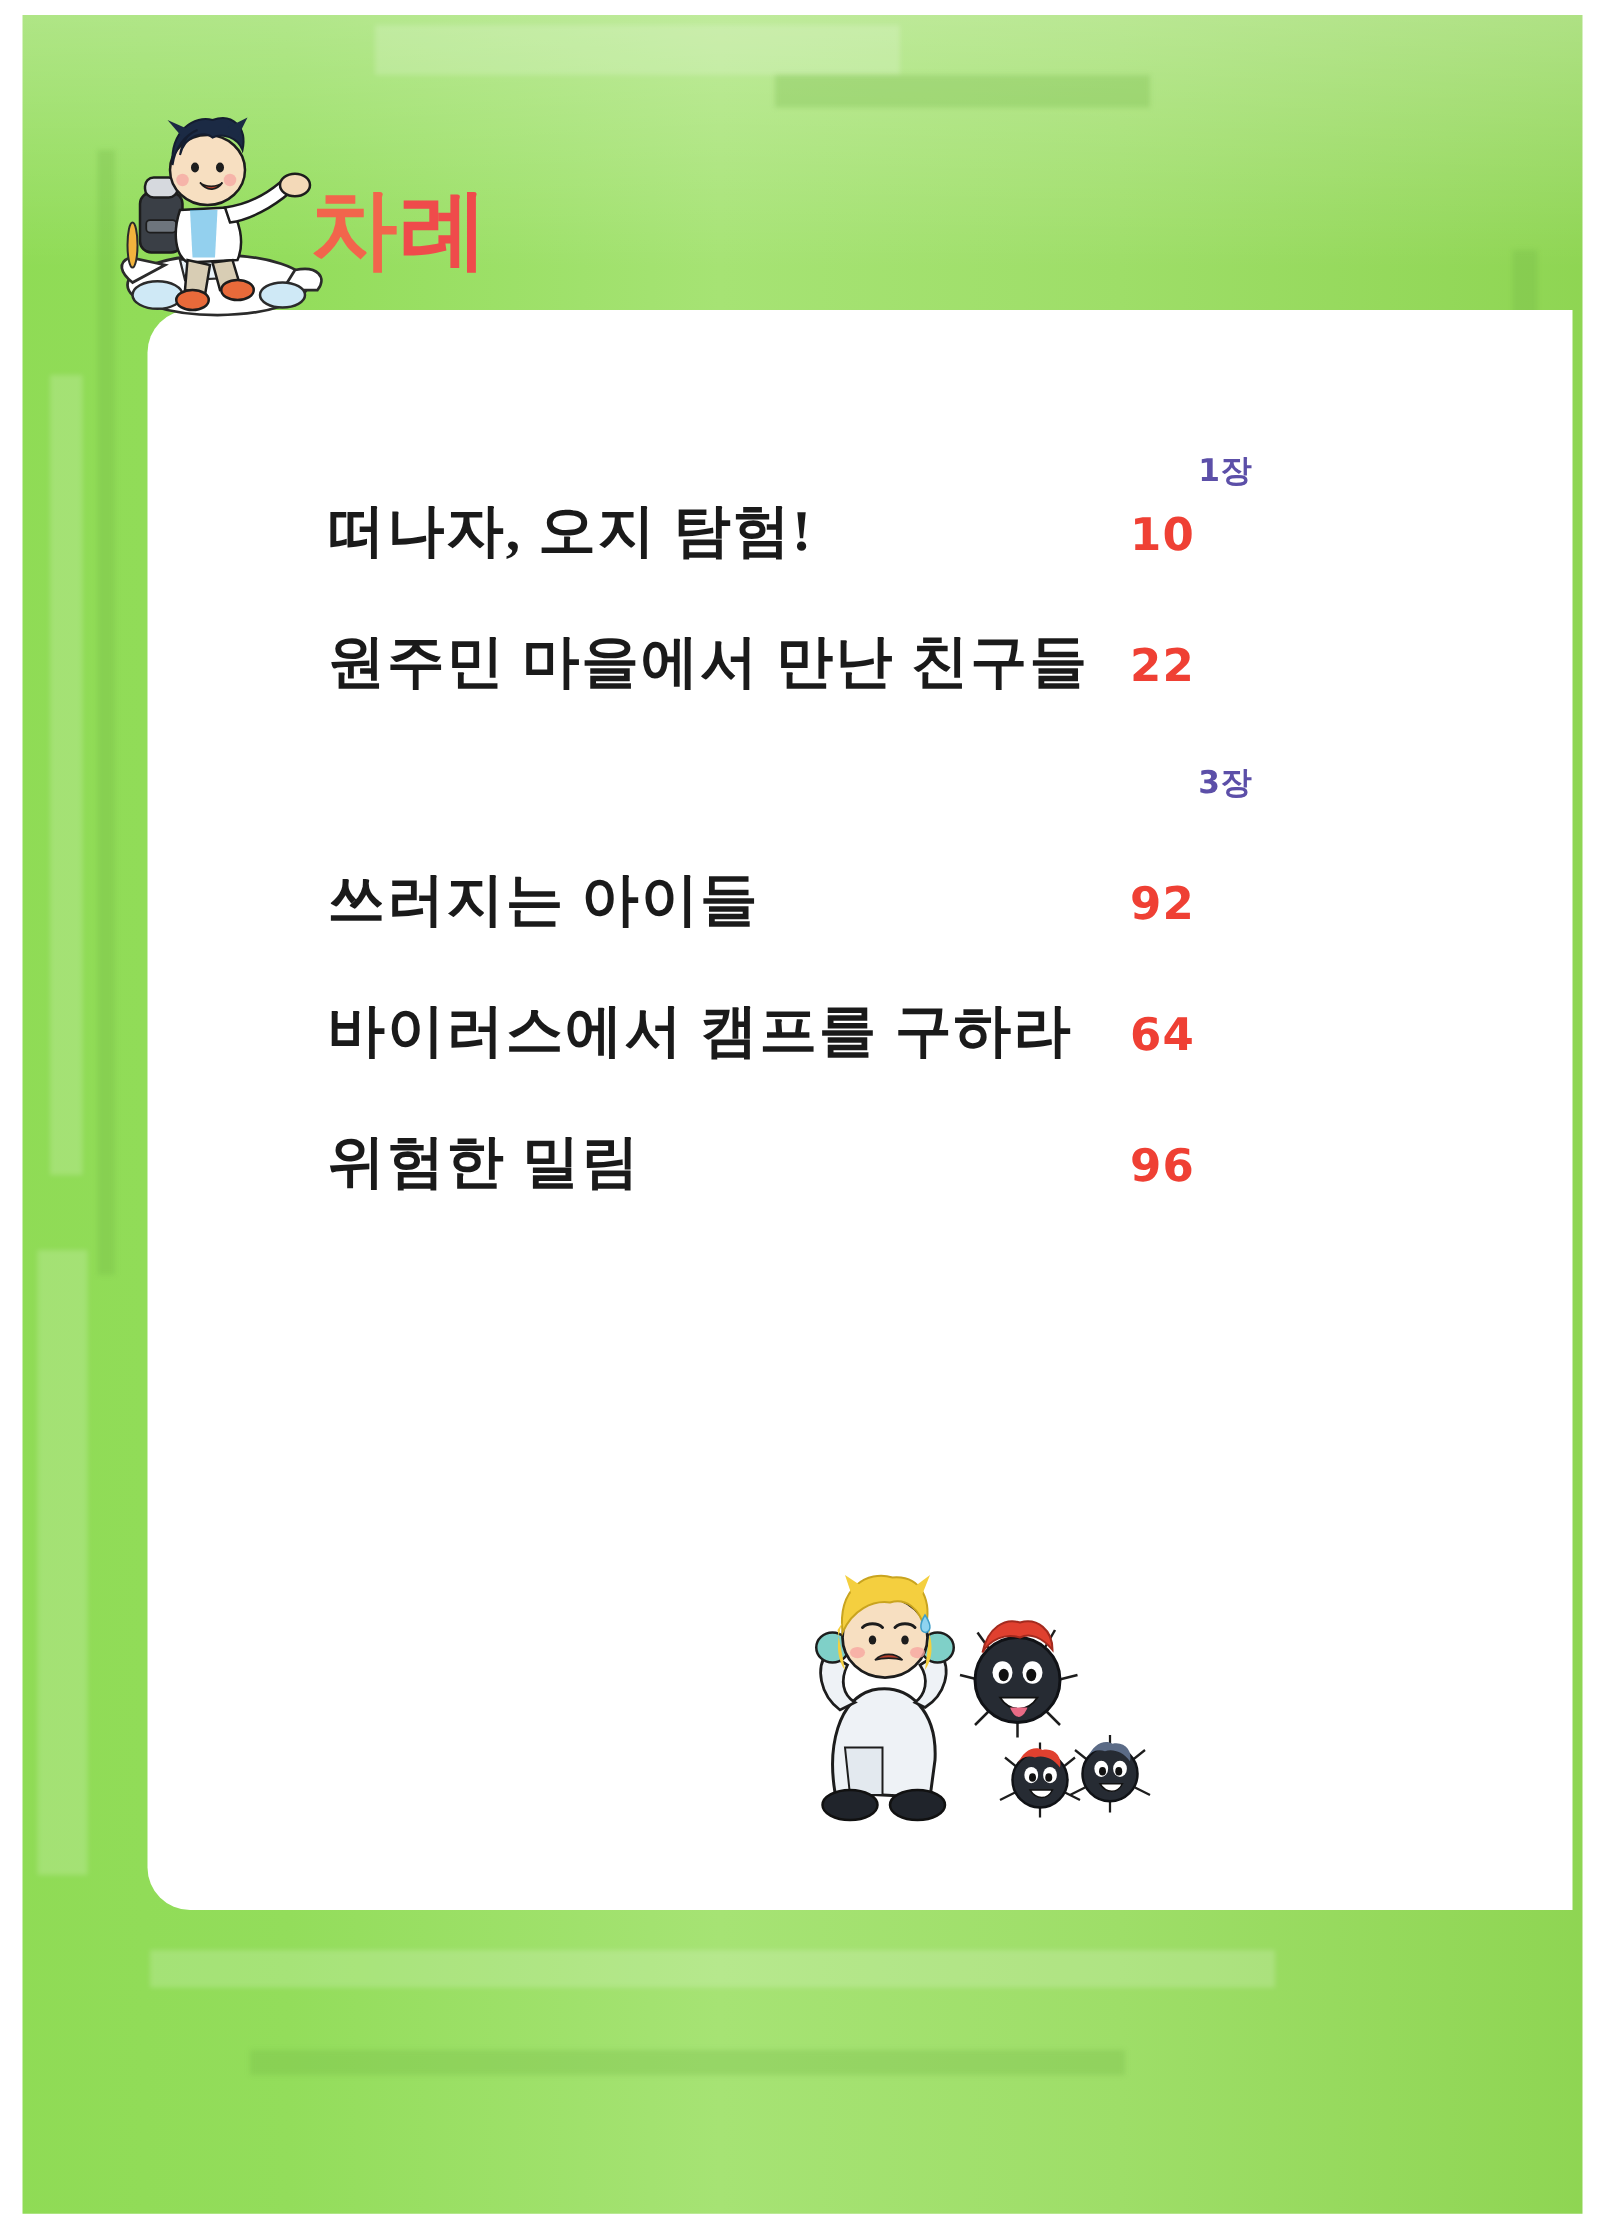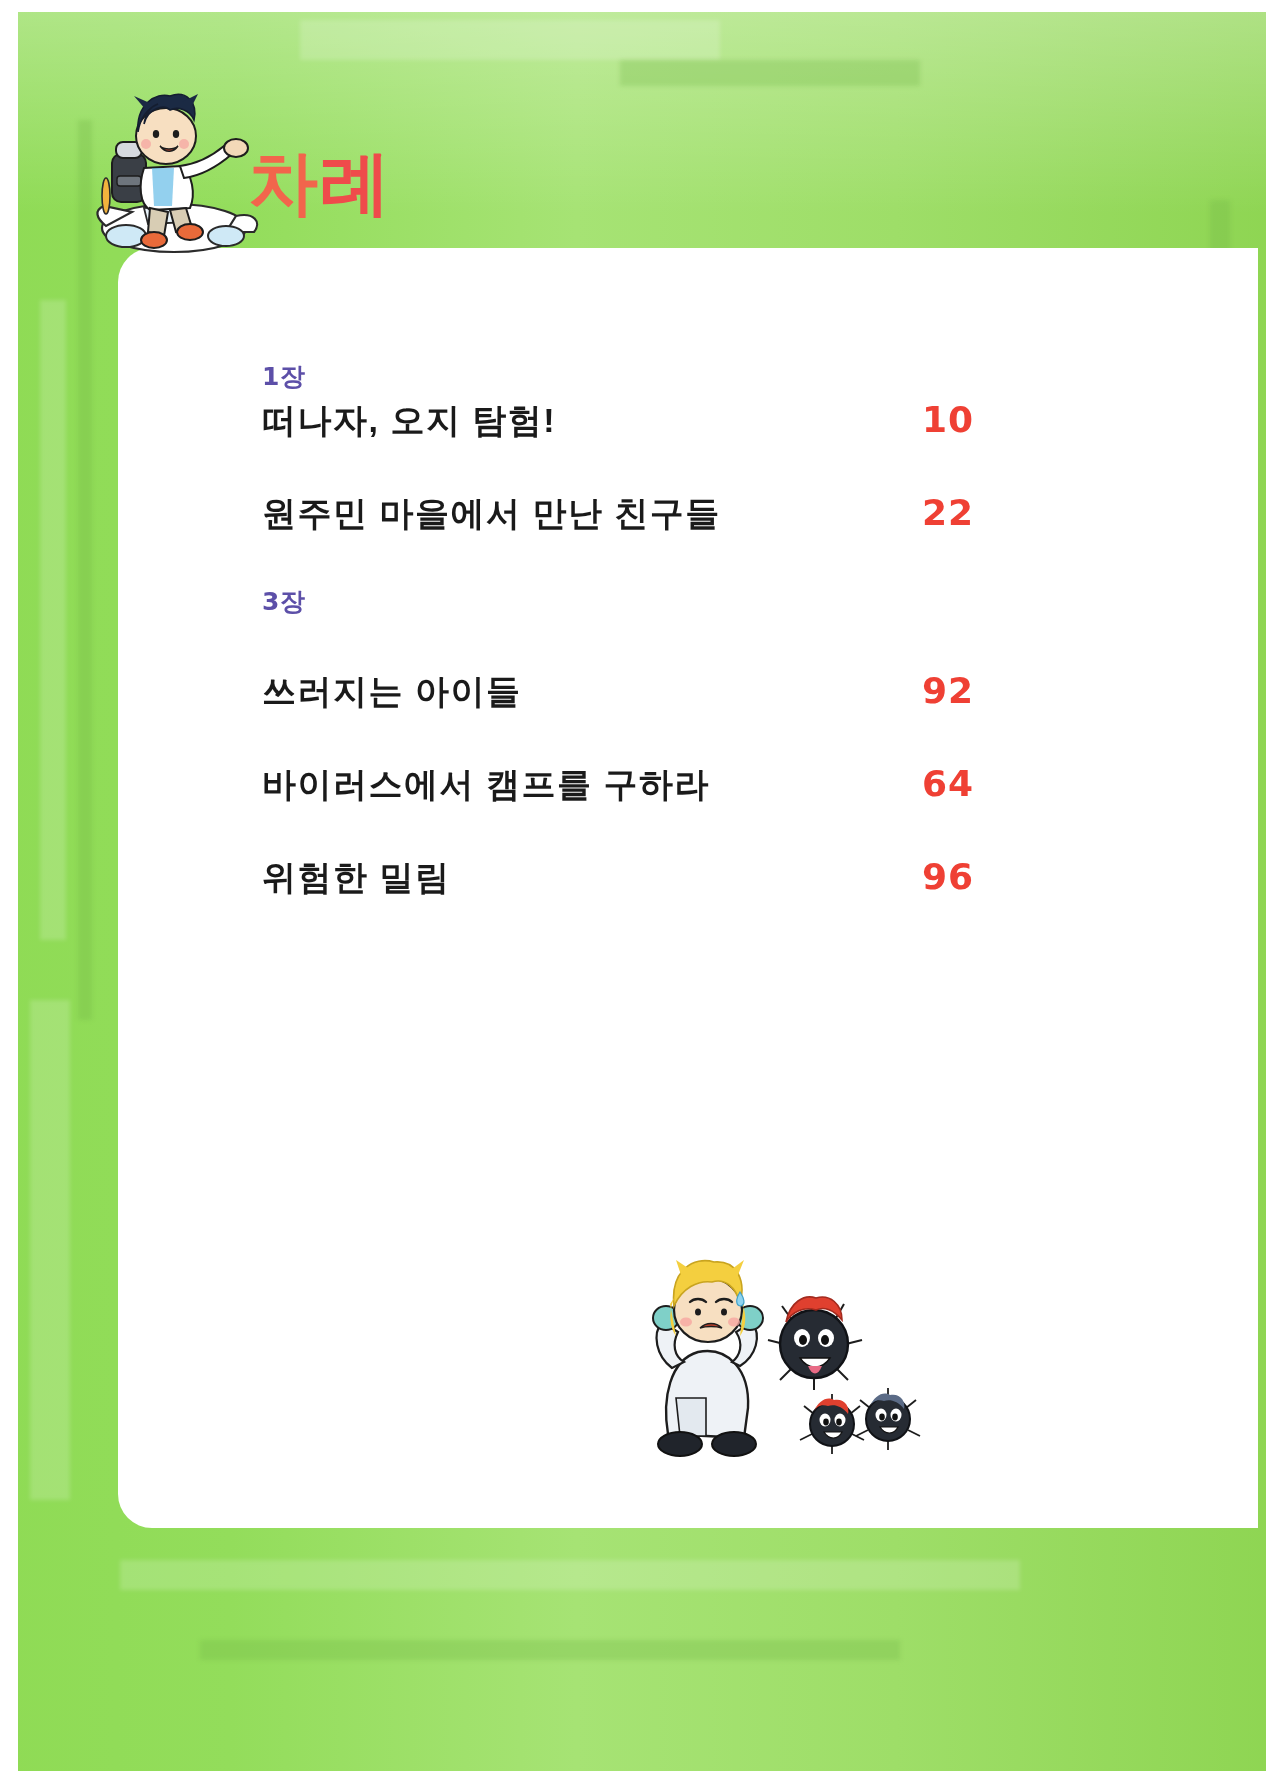--- a/index.html
+++ b/index.html
@@ -84,43 +84,43 @@
     position: relative;
     margin-bottom: 52px;
   }
   .chap-no {
     font-family: "DejaVu Sans", sans-serif;
     font-size: 25px;
     color: #5c4fa8;
     font-weight: bold;
     letter-spacing: 0.5px;
     margin-bottom: 6px;
+    text-align: right;
   }
   .chap-row {
     display: flex;
     align-items: baseline;
     justify-content: space-between;
     width: 712px;
   }
   .chap-title {
-    font-family: Liberation Sans, sans-serif;
-    font-size: 34px;
+    font-family: Liberation Serif, serif;
+    font-size: 46px;
     font-weight: bold;
     color: #1a1a1a;
     letter-spacing: 1.5px;
     line-height: 1.15;
   }
   .chap-page {
     font-family: "DejaVu Sans", sans-serif;
     font-size: 36px;
     font-weight: bold;
     color: #ef4034;
     letter-spacing: 1px;
     min-width: 70px;
-    text-align: right;
   }
 
   
   .art-plane {
     position: absolute;
     left: 86px;
     top: 76px;
     width: 190px;
     height: 200px;
   }

